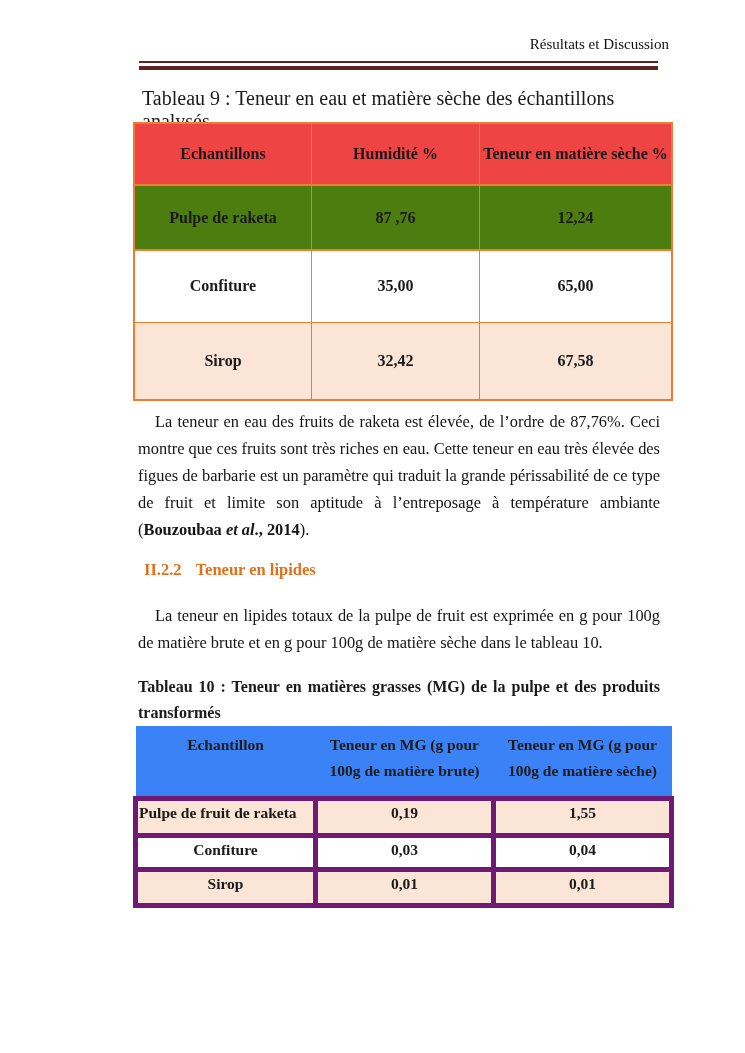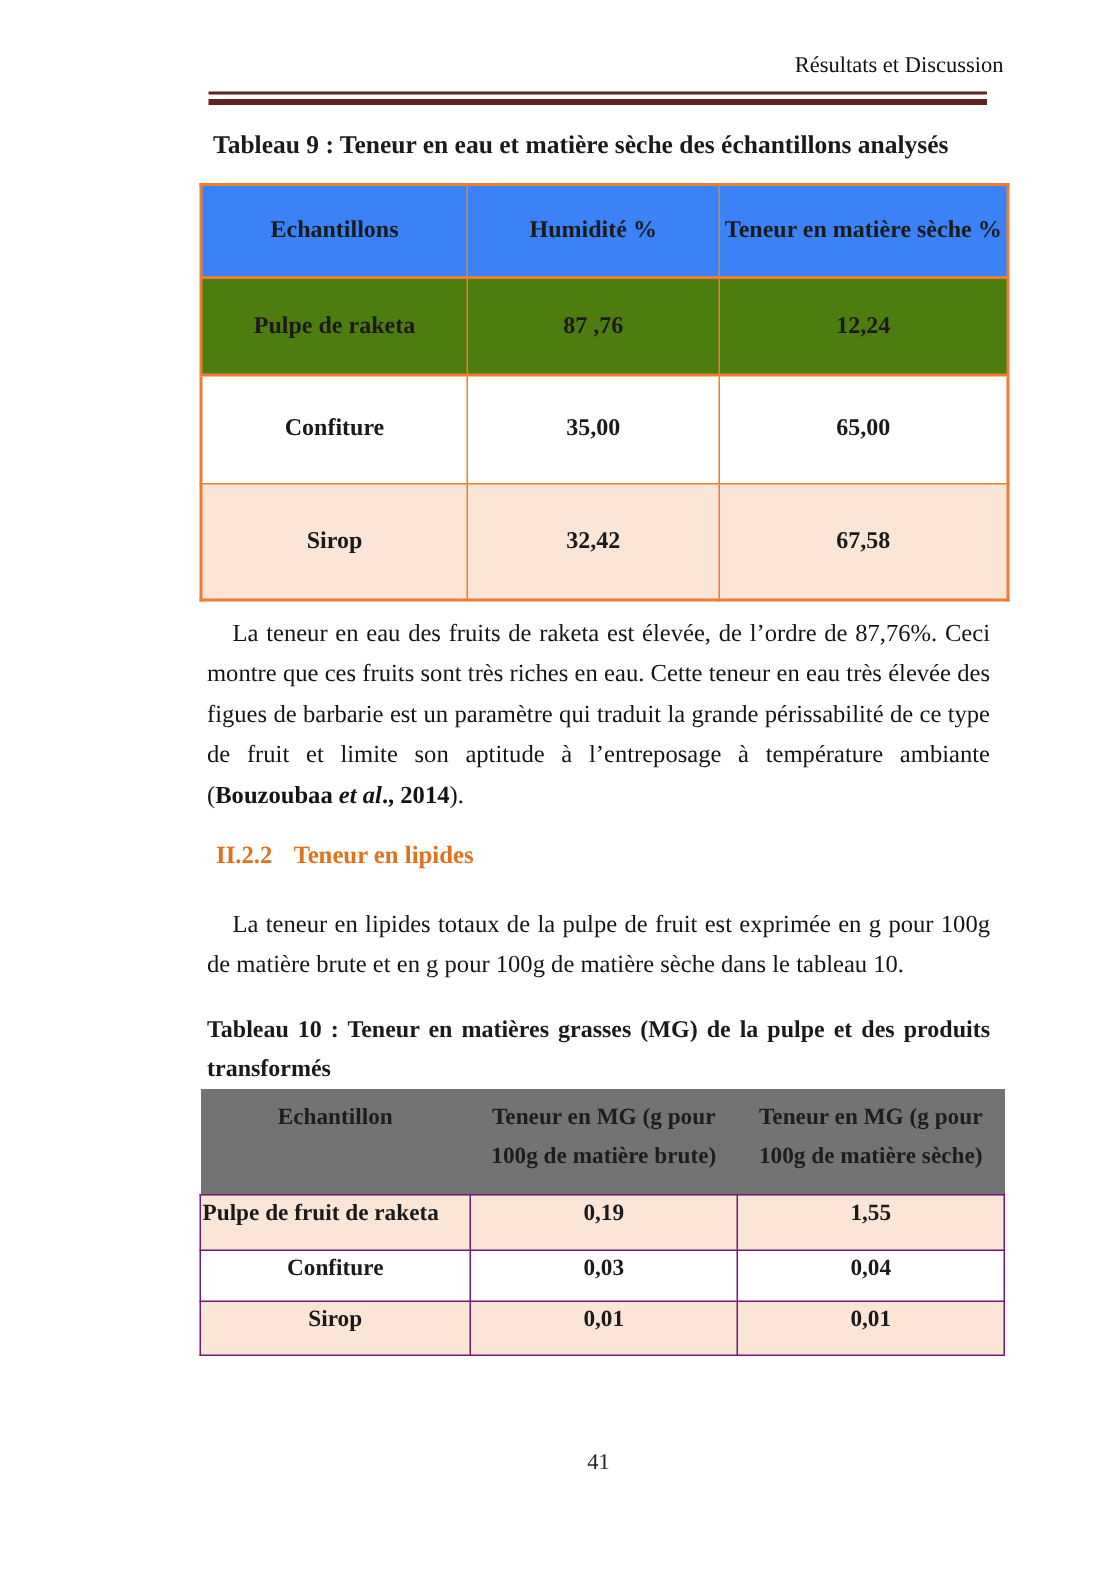--- a/index.html
+++ b/index.html
@@ -18,35 +18,35 @@
   }
   .head-rule{
     position:absolute;top:61px;left:139px;width:519px;
     height:3px;
     border-top:2px solid #5E2423;
     border-bottom:4px solid #5E2423;
   }
   
   .t9-caption{
     position:absolute;top:87px;left:142px;width:520px;
-    font-size:17px;font-weight:bold;
+    font-size:20px;font-weight:normal;
   }
   
   table{border-collapse:collapse;table-layout:fixed;}
   .table9{
     position:absolute;top:122px;left:133px;width:540px;
     border:2px solid #ED7D31;
   }
   .table9 td,.table9 th{
     border:1px solid #ED7D31;
     text-align:center;vertical-align:middle;
     font-size:16px;font-weight:bold;color:#1a1a1a;
     padding:0;
   }
-  .table9 .hrow{height:62px;background:#3b82f6;border-bottom:2px solid #ED7D31;}
+  .table9 .hrow{height:62px;background:#ef4444;border-bottom:2px solid #ED7D31;}
   .table9 .r0{height:65px;background:#4d7c0f;border-bottom:2px solid #ED7D31;}
   .table9 .r1{height:72px;background:#ffffff;}
   .table9 .r2{height:78px;background:#FBE5D6;}
   .t9c0{width:176px;} .t9c1{width:167px;} .t9c2{width:191px;}
 
   
   .textblock{
     position:absolute;top:408px;left:138px;width:522px;
   }
   .para{
@@ -68,30 +68,30 @@
     font-size:16px;font-weight:bold;line-height:26px;
   }
   .t10-caption .l1{display:block;text-align:justify;text-align-last:justify;}
   .t10-caption .l2{display:block;}
 
   
   .table10{
     position:absolute;top:726px;left:133px;width:524px;
   }
   .table10 th{
-    background:#737373;color:#1f1c19;
+    background:#3b82f6;color:#1f1c19;
     font-size:15.5px;font-weight:bold;line-height:26px;
     text-align:center;vertical-align:top;
     padding:6px 2px 0 2px;height:64px;
     border:0;
   }
   .table10 td{
     font-size:15.5px;font-weight:bold;color:#1a1a1a;
     text-align:center;vertical-align:top;
-    border:1px solid #701a75;
+    border:5px solid #701a75;
     padding:3px 2px 0 2px;
   }
   .table10 .hl{display:block;}
   .t10c0{width:176px;} .t10c1{width:174px;} .t10c2{width:174px;}
   .table10 .r0{height:37px;background:#FBE5D6;}
   .table10 .r1{height:34px;background:#ffffff;}
   .table10 .r2{height:36px;background:#FBE5D6;}
   .table10 .label-left{text-align:left;padding-left:1px;}
 
   .page-number{
@@ -171,15 +171,14 @@
         <td>0,04</td>
       </tr>
       <tr class="r2">
         <td>Sirop</td>
         <td>0,01</td>
         <td>0,01</td>
       </tr>
     </tbody>
   </table>
 
-  <div class="page-number">41</div>
 
 </div>
 
 </body></html>

